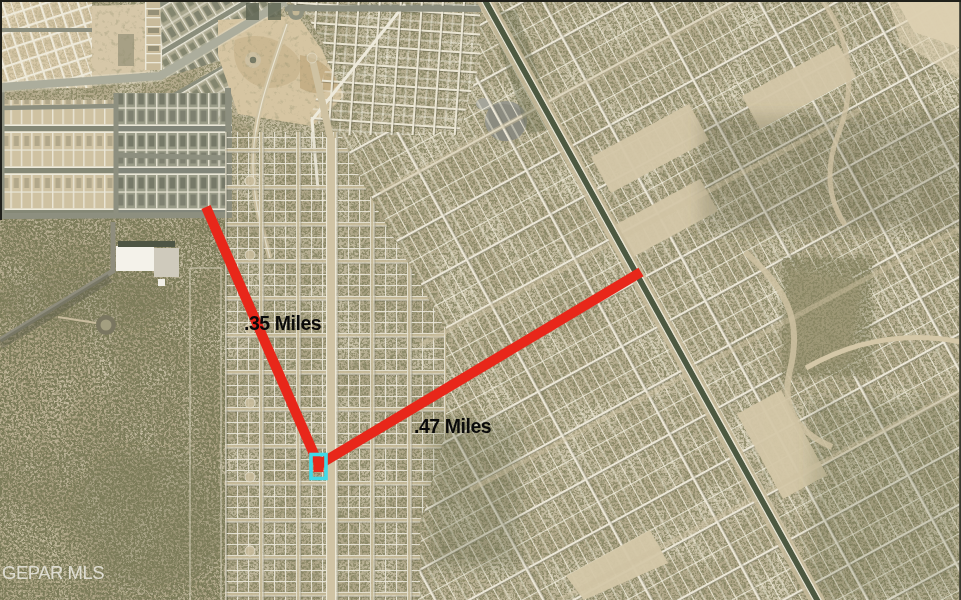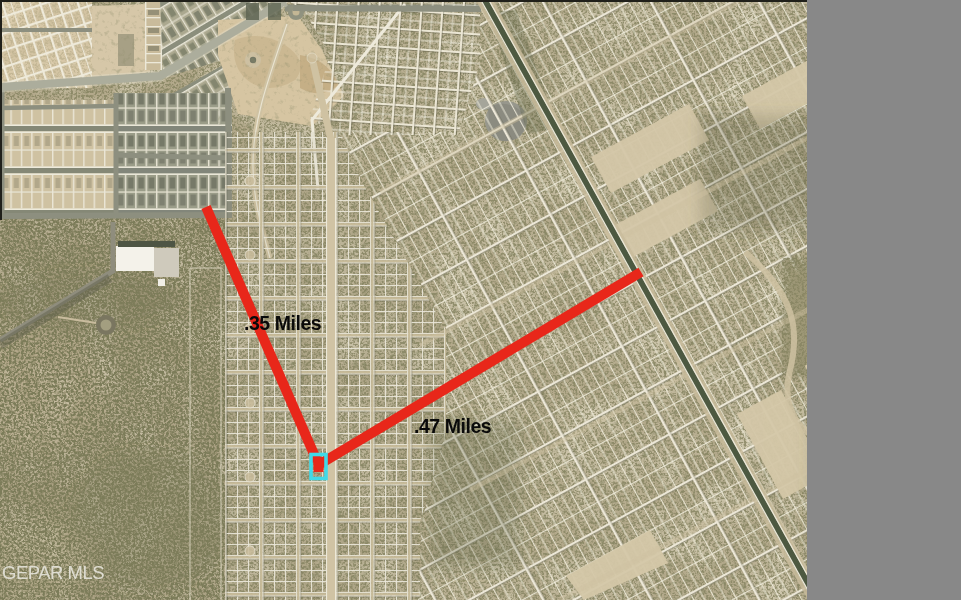--- a/index.html
+++ b/index.html
@@ -1,16 +1,16 @@
 <!DOCTYPE html>
 <html><head>
 <meta charset="utf-8">
 <style>
   html,body{margin:0;padding:0;background:#888;}
-  #map{position:relative;width:807px;height:600px;overflow:hidden;font-family:"Liberation Sans",sans-serif;}
+  #map{position:relative;width:961px;height:600px;overflow:hidden;font-family:"Liberation Sans",sans-serif;}
   #map svg{filter:blur(0.35px);}
 </style>
 </head>
 <body>
 
 <div id="map">
 <svg width="961" height="600" viewBox="0 0 961 600" xmlns="http://www.w3.org/2000/svg">
 <defs>
 
   <filter id="speck" x="0%" y="0%" width="100%" height="100%">

